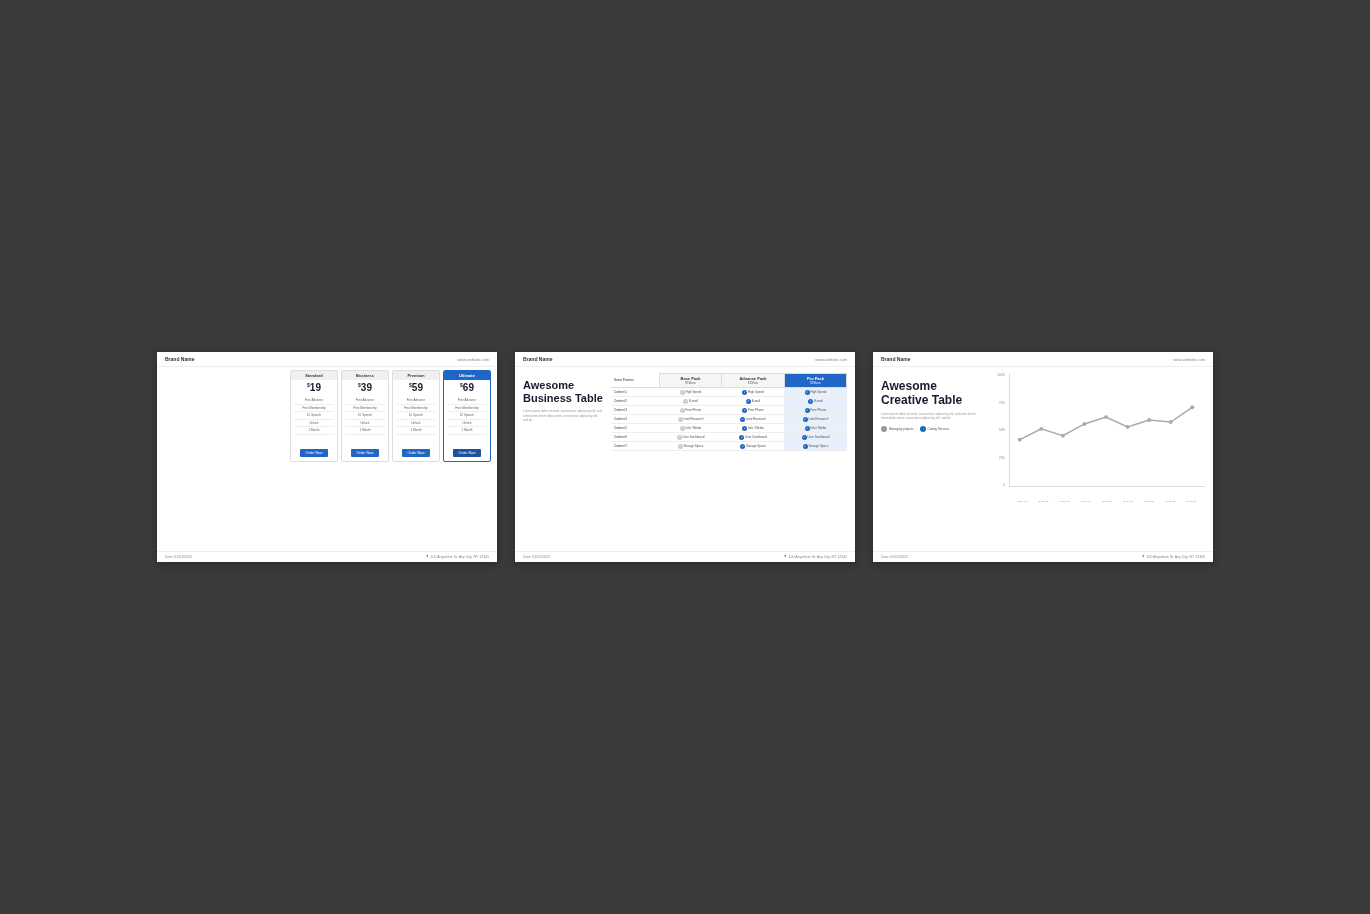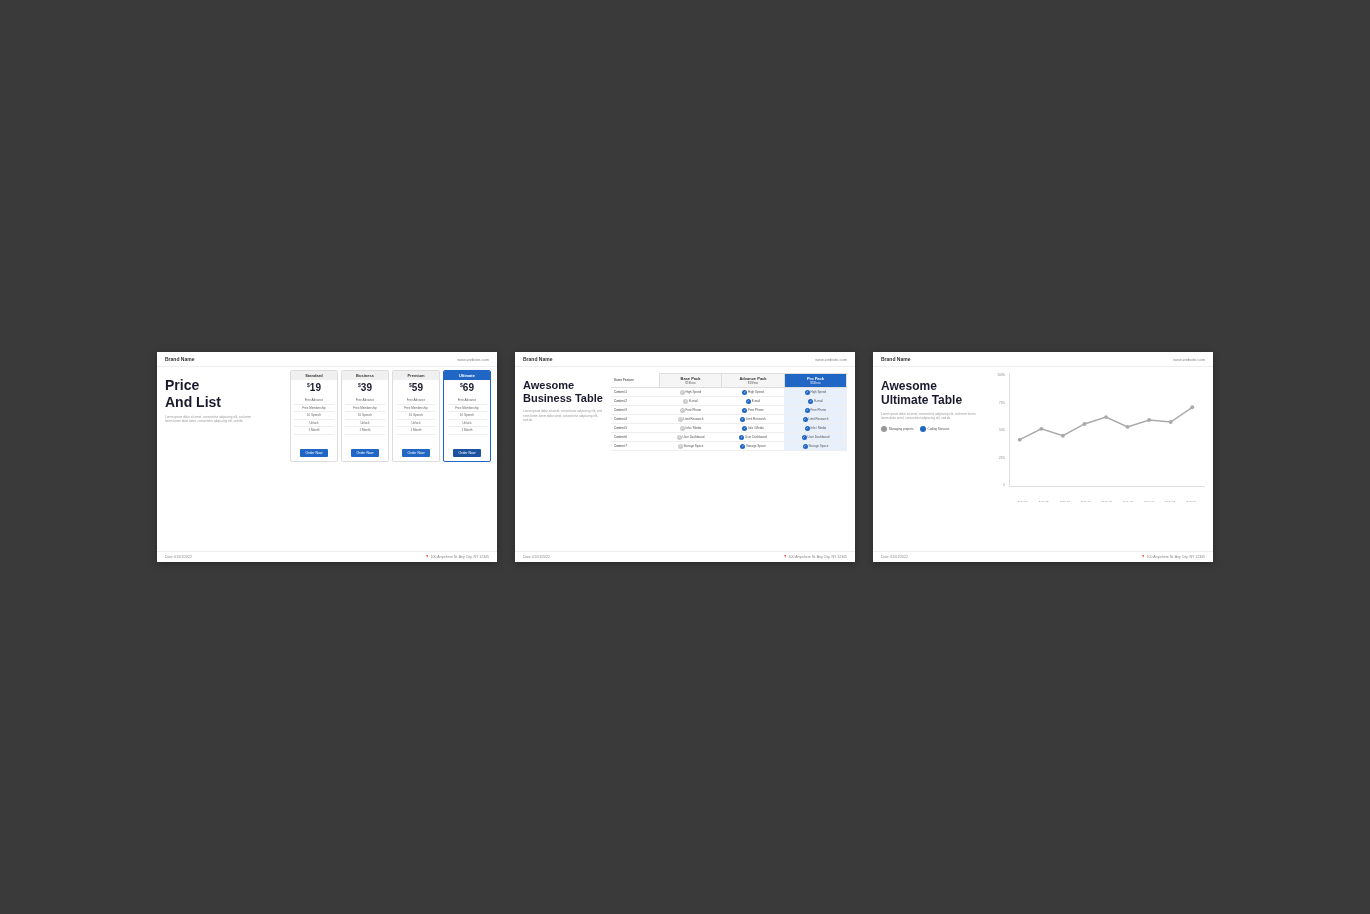--- a/index.html
+++ b/index.html
@@ -351,27 +351,20 @@
   </style>
 </head>
 <body>
 
 <div class="slides-container">
 
   <div class="slide">
     <div class="slide-header">
       <span class="brand-name">Brand Name</span>
       <span class="website">www.website.com</span>
-    </div>
-    <div class="slide1-content">
-      <div class="slide1-title">
-        <span>Price</span><br>
-        <span>And List</span>
-      </div>
-      <div class="slide1-desc">Lorem ipsum dolor sit amet, consectetur adipiscing elit, sed enim lorem lorem dolor amet, consectetur adipiscing elit, sed do.</div>
     </div>
 
     <div class="pricing-table">
 
       <div class="pricing-col">
         <div class="pricing-col-header">Standard</div>
         <div class="pricing-price"><sup>$</sup>19</div>
         <div class="pricing-features">
           <div>Free Advance</div>
             <div>Free Membership</div>
@@ -533,21 +526,21 @@
 
   <div class="slide">
     <div class="slide-header">
       <span class="brand-name">Brand Name</span>
       <span class="website">www.website.com</span>
     </div>
     <div class="slide3-content">
       <div class="slide3-left">
         <div class="slide3-title">
           <span>Awesome</span><br>
-          <span>Ultimate Table</span>
+          <span>Creative Table</span>
         </div>
         <div class="slide3-desc">Lorem ipsum dolor sit amet, consectetur adipiscing elit, sed enim lorem lorem dolor amet, consectetur adipiscing elit, sed do.</div>
         <div class="slide3-legend">
           <div class="legend-item">
             <div class="legend-dot gray"></div>
             <span>Managing projects</span>
           </div>
           <div class="legend-item">
             <div class="legend-dot blue"></div>
             <span>Coding Services</span>

